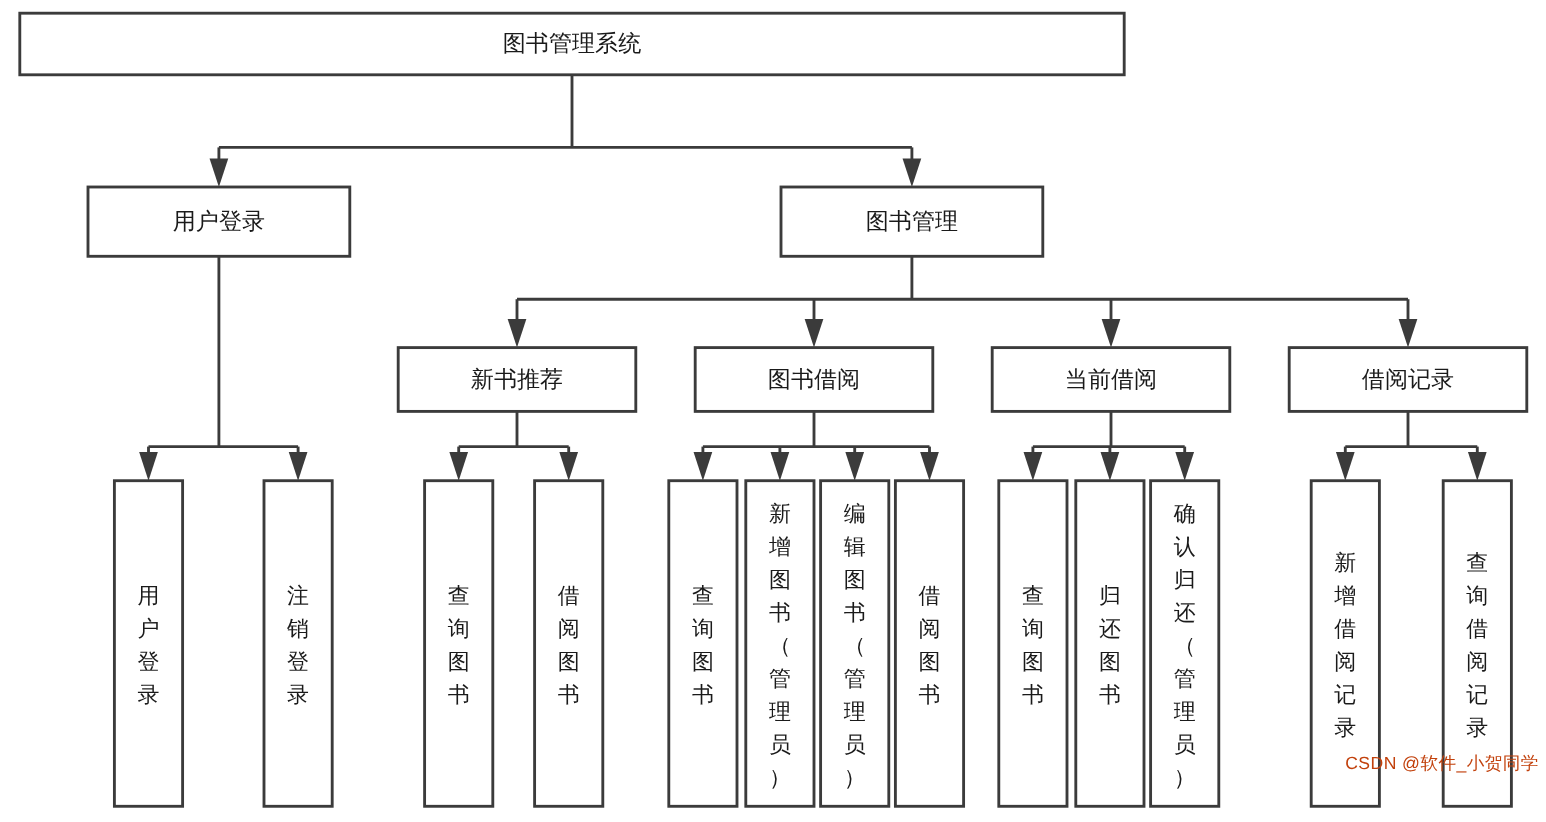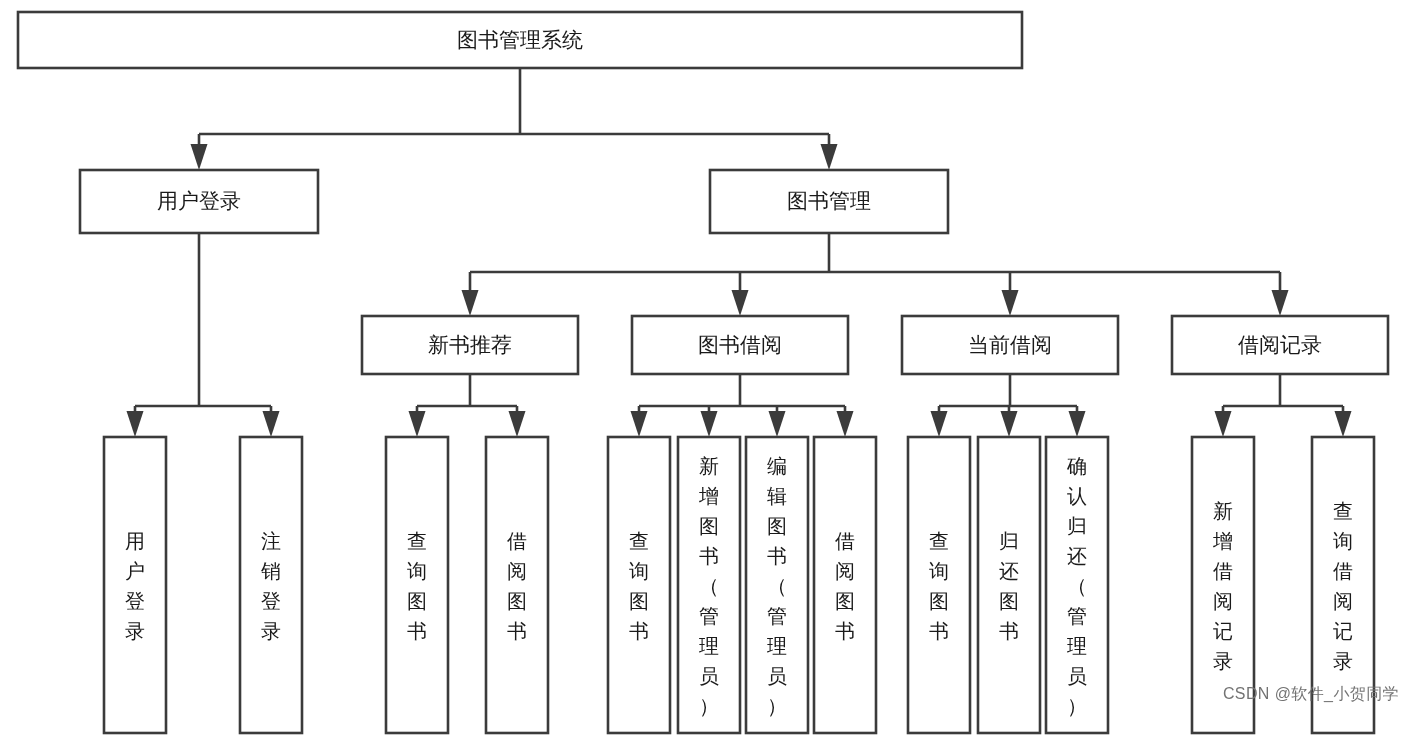--- a/index.html
+++ b/index.html
@@ -54,21 +54,21 @@
     font-size: 20px;
     fill: #1a1a1a;
     text-anchor: middle;
   }
   .watermark-text {
     position: absolute;
     right: 6px;
     bottom: 4px;
     font-family: "Liberation Sans", "DejaVu Sans", sans-serif;
     font-size: 16px;
-    color: #737373;
+    color: #c2410c;
     white-space: nowrap;
     letter-spacing: 0.4px;
   }
 </style>
 </head>
 <body>
 
 <div id="diagram-root">
   <svg class="diagram-canvas" viewBox="0 0 1405 747">
     <g id="connector-layer">

